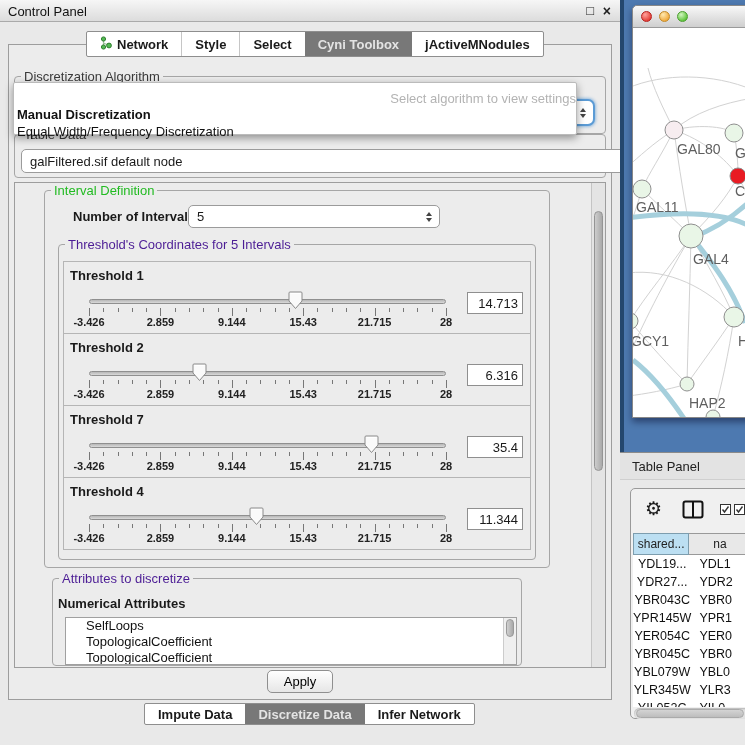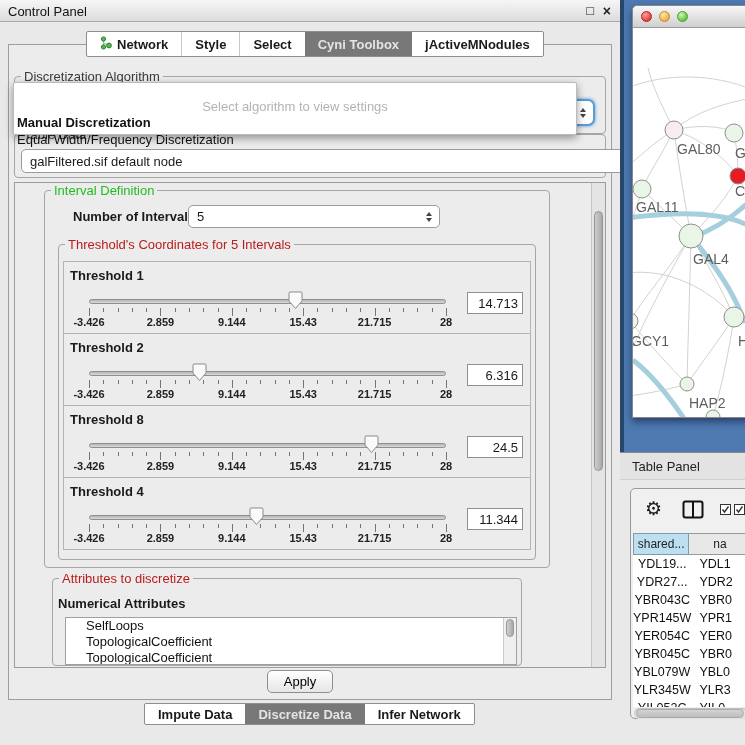--- a/index.html
+++ b/index.html
@@ -28,35 +28,35 @@
   .tabbar .tab.selected + .tab { border-left:none; }
   .tabbar.top { left:86px; top:31px; height:26px; }
   .tabbar.bottom { left:144px; top:703px; height:22px; }
   .tabbar.bottom .tab { font-size:13px; }
 
   .group { position:absolute; border:1px solid #a6a6a6; border-radius:4px; }
   .group-label { position:absolute; top:-8px; left:6px; font-size:13px; background:#ececec;
                  padding:0 3px; white-space:nowrap; }
   .group-label.dark { color:#3a3a3a; }
   .group-label.green { color:#22bb22; }
-  .group-label.blue  { color:#b91c1c; }
+  .group-label.blue  { color:#4c1d95; }
 
   .combo { position:absolute; background:#fff; border:1px solid #9b9b9b; border-radius:5px;
            font-size:13px; display:flex; align-items:center; padding-left:8px; cursor:default; }
   .stepper { position:absolute; right:7px; top:50%; transform:translateY(-50%);
              display:flex; flex-direction:column; gap:2px; }
   .stepper i { width:0; height:0; border-left:3.5px solid transparent; border-right:3.5px solid transparent; }
   .stepper .up { border-bottom:4px solid #444; }
   .stepper .dn { border-top:4px solid #444; }
 
   .focus-ring { border:2px solid #5b9bd5; box-shadow:0 0 3px 1px rgba(91,155,213,.6); border-radius:7px; }
 
   .popup { position:absolute; left:13px; top:82px; width:564px; height:53px; background:#fff;
            border:1px solid #bbb; border-radius:2px; box-shadow:0 3px 9px rgba(0,0,0,.4); z-index:20; }
-  .popup-hint { text-align:center; padding-top:16px; font-size:13px; color:#b3b3b3; }
+  .popup-hint { text-align:right; padding-top:8px; font-size:13px; color:#b3b3b3; }
   .popup-item { font-size:13px; color:#111; padding:1px 3px; line-height:15px; }
   .popup-item.bold { font-weight:bold; }
 
   .inner-panel { position:absolute; left:14px; top:182px; width:592px; height:486px;
                  background:#ececec; border:1px solid #9d9d9d; }
   .vscroll { position:absolute; right:0; top:0; bottom:0; width:14px; background:#e4e4e4;
              border-left:1px solid #c4c4c4; }
   .vscroll .thumb { position:absolute; left:2px; top:28px; width:9px; height:260px;
                     background:linear-gradient(90deg,#cdcdcd,#a9a9a9); border:1px solid #949494; border-radius:5px; }
 
@@ -299,21 +299,21 @@
               <span style="left: 0%;">-3.426</span>
               <span style="left: 20%;">2.859</span>
               <span style="left: 40%;">9.144</span>
               <span style="left: 60%;">15.43</span>
               <span style="left: 80%;">21.715</span>
               <span style="left: 100%;">28</span>
             </div>
             <div class="th-value">6.316</div>
           </div>
           <div class="threshold-panel">
-            <div class="th-name">Threshold 8</div>
+            <div class="th-name">Threshold 7</div>
             <div class="th-track"></div>
             <div class="th-thumb" style="left: 299.524px;"><svg width="15" height="19" viewBox="0 0 15 19">
                 <path d="M2 1 H13 Q14 1 14 2 V10 L7.5 17.5 L1 10 V2 Q1 1 2 1 Z" fill="#fafafa" stroke="#8a8a8a"></path>
                 <path d="M2.5 2.5 H12.5" stroke="#fff"></path>
               </svg></div>
             <div class="th-ticks">
               <i style="left: 0%; height: 8px;"></i>
               <i style="left: 4%; height: 4px;"></i>
               <i style="left: 8%; height: 4px;"></i>
               <i style="left: 12%; height: 4px;"></i>
@@ -341,21 +341,21 @@
               <i style="left: 100%; height: 8px;"></i>
             </div>
             <div class="th-labels">
               <span style="left: 0%;">-3.426</span>
               <span style="left: 20%;">2.859</span>
               <span style="left: 40%;">9.144</span>
               <span style="left: 60%;">15.43</span>
               <span style="left: 80%;">21.715</span>
               <span style="left: 100%;">28</span>
             </div>
-            <div class="th-value">24.5</div>
+            <div class="th-value">35.4</div>
           </div>
           <div class="threshold-panel">
             <div class="th-name">Threshold 4</div>
             <div class="th-track"></div>
             <div class="th-thumb" style="left: 185.288px;"><svg width="15" height="19" viewBox="0 0 15 19">
                 <path d="M2 1 H13 Q14 1 14 2 V10 L7.5 17.5 L1 10 V2 Q1 1 2 1 Z" fill="#fafafa" stroke="#8a8a8a"></path>
                 <path d="M2.5 2.5 H12.5" stroke="#fff"></path>
               </svg></div>
             <div class="th-ticks">
               <i style="left: 0%; height: 8px;"></i>

